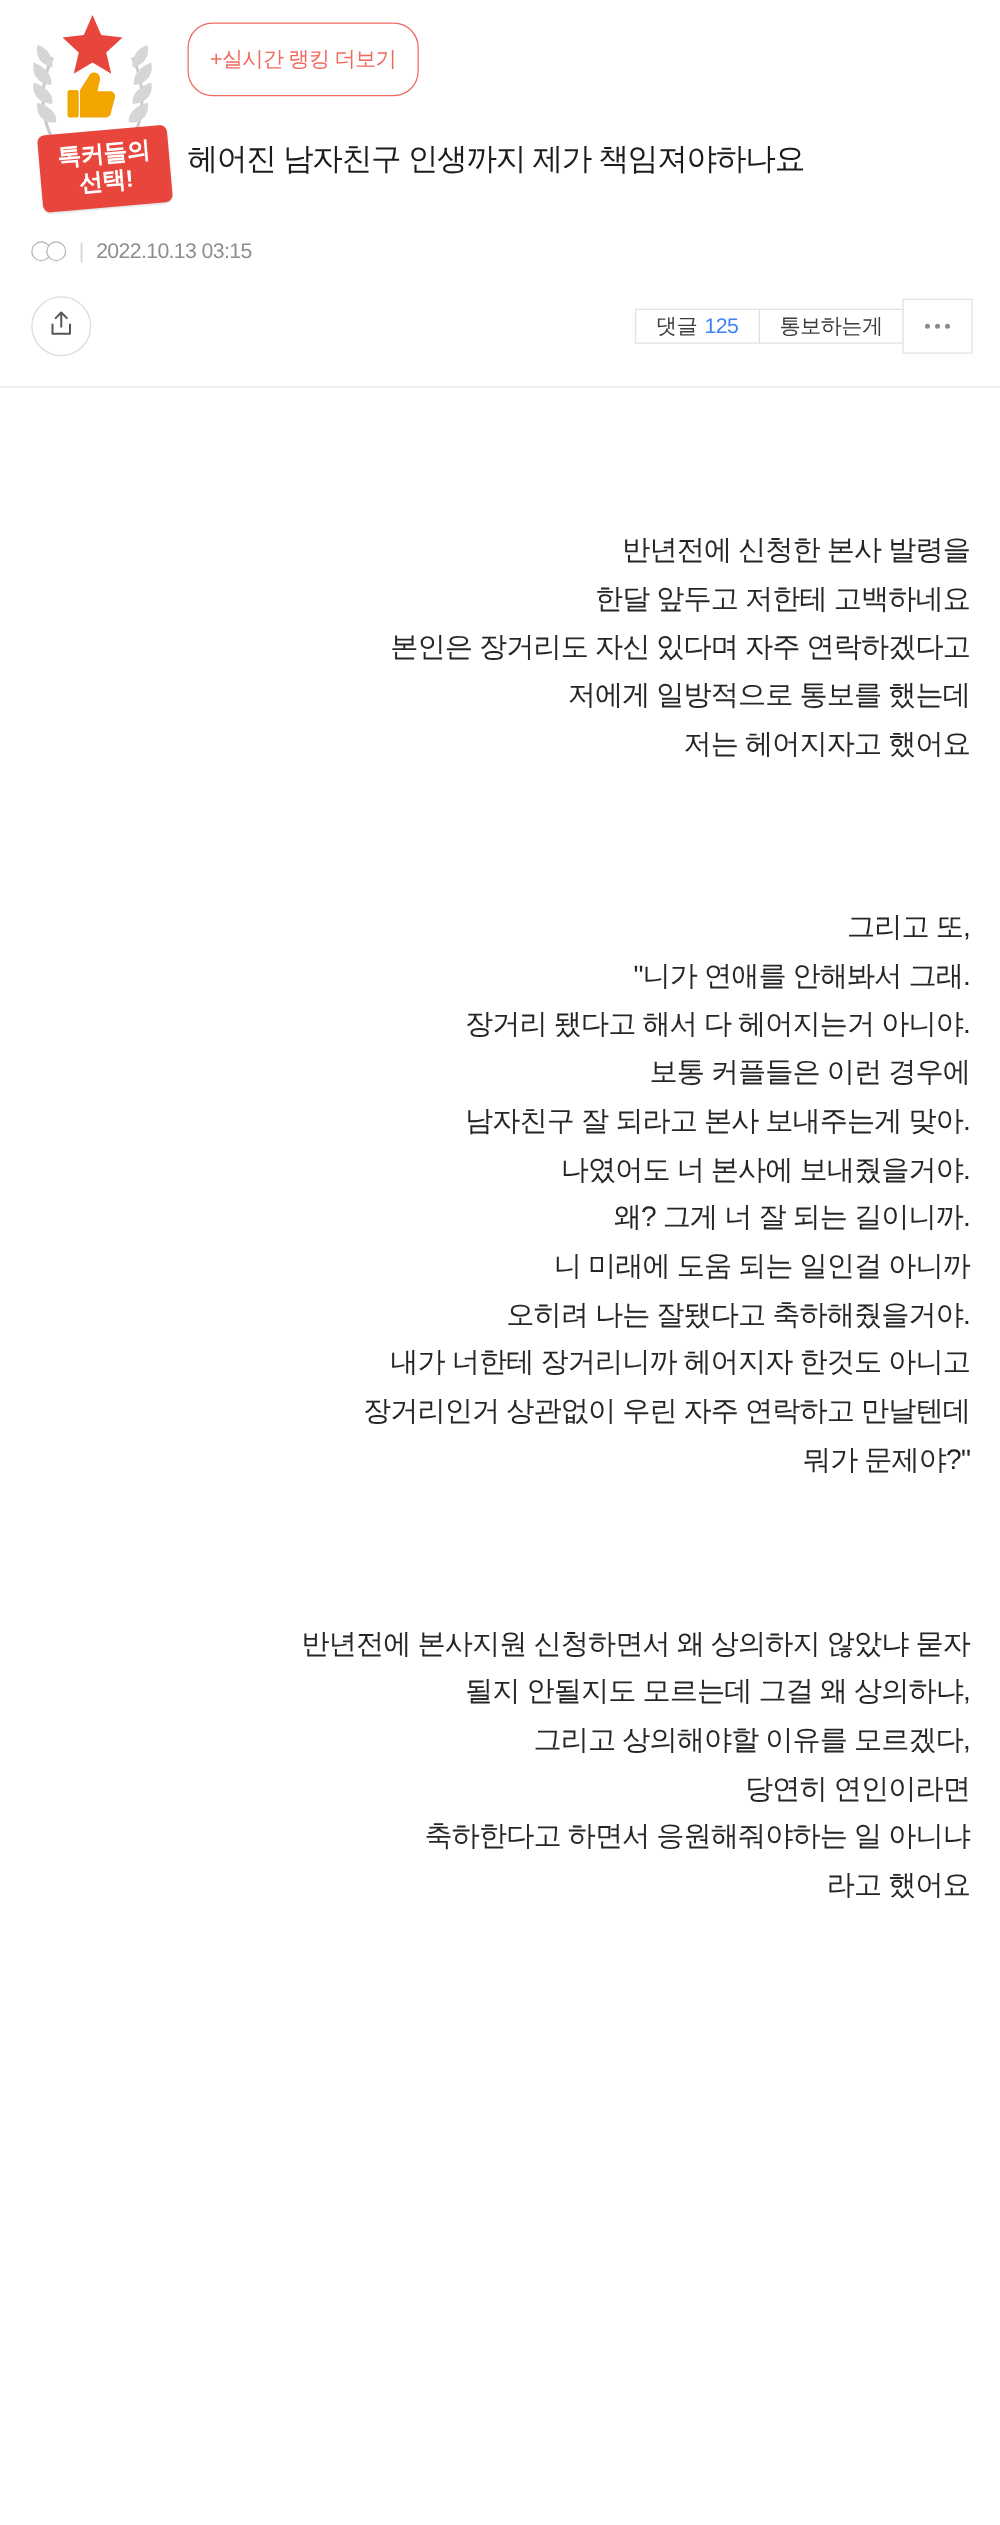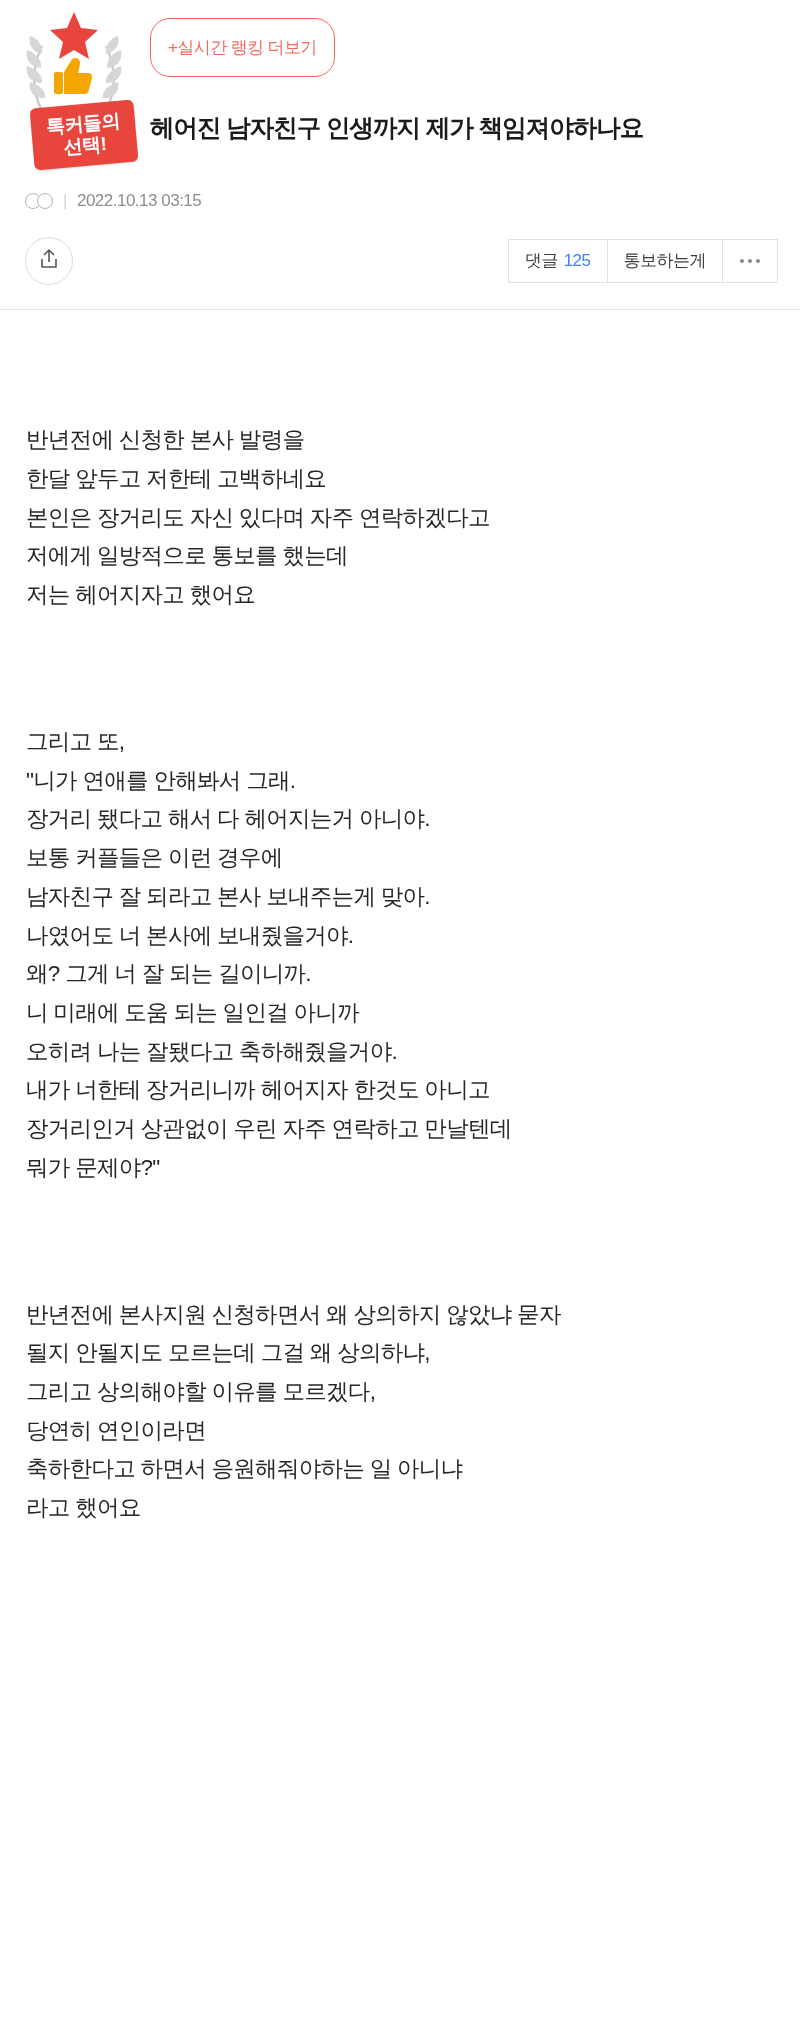--- a/index.html
+++ b/index.html
@@ -70,21 +70,21 @@
     color: #f0695f;
     border-radius: 20px;
     padding: 17px 17px;
     font-size: 17px;
     background: #fff;
     letter-spacing: -0.6px;
   }
   .title {
     padding: 18px 22px 0 150px;
     font-size: 24.5px;
-    font-weight: bold;
+    font-weight: normal;
     color: #1b1b1b;
     letter-spacing: -1px;
     line-height: 1.35;
   }
   .meta {
     padding: 30px 20px 0 25px;
     font-size: 17px;
     color: #8e8e8e;
     letter-spacing: -0.5px;
     display: flex;
@@ -128,21 +128,21 @@
     display: flex;
     align-items: center;
     justify-content: center;
   }
   .right-actions {
     display: flex;
     align-items: center;
     gap: 0;
   }
   .btn-outline {
-    height: 44px;
+    height: 28px;
     min-width: 96px;
     padding: 0 16px;
     border: 1px solid #e2e2e2;
     background: #fff;
     font-size: 17px;
     color: #3c3c3c;
     display: flex;
     align-items: center;
     justify-content: center;
     gap: 6px;
@@ -173,21 +173,21 @@
   }
   
   .content {
     padding: 34px 24px 40px 26px;
     font-size: 22.5px;
     line-height: 1.72;
     color: #262626;
     letter-spacing: -0.7px;
     white-space: pre-wrap;
   }
-  .para { margin: 0 0 31px 0; white-space: pre-wrap; }
+  .para { margin: 0 0 31px 0; white-space: pre-wrap; text-align: right; }
   .para:last-child { margin-bottom: 0; }
 </style>
 </head>
 <body>
 
 <div class="page">
 
   <div class="header">
 
     <div class="badge-col">

